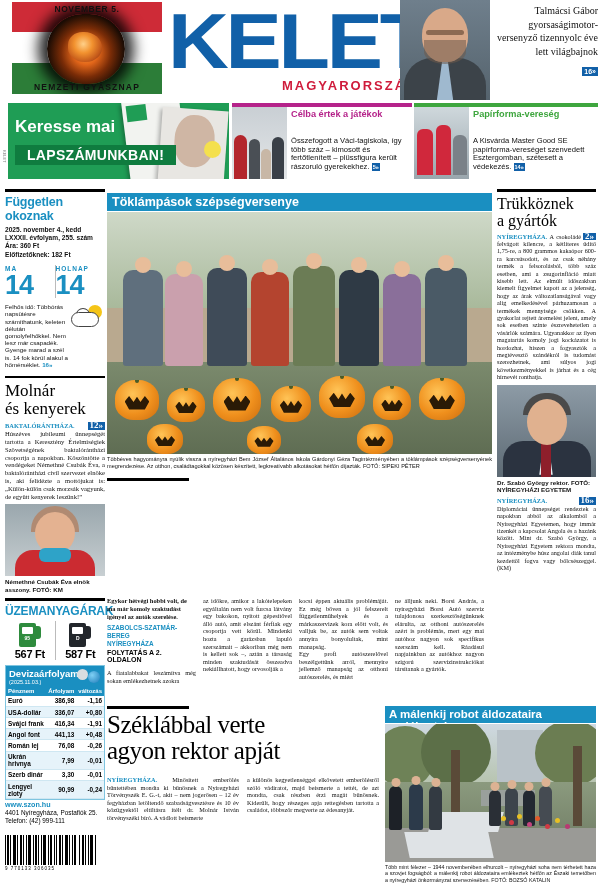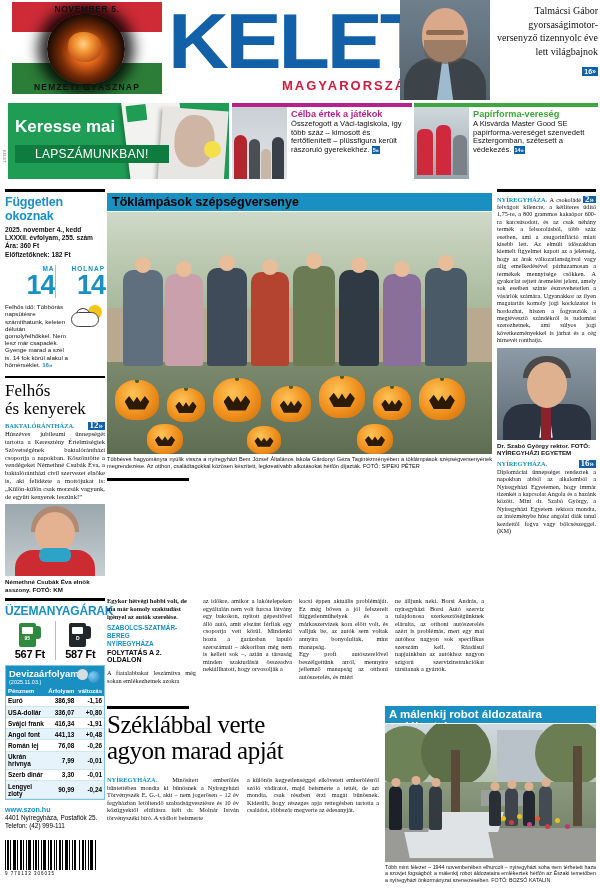--- a/index.html
+++ b/index.html
@@ -57,58 +57,58 @@
            text-align:right; color:#111; }
   .pagenum { display:inline-block; background:#1160a8; color:#fff; font-size:7px; font-weight:bold;
            padding:1px 2px; }
   .toplead .pn { text-align:right; margin-top:2px; }
 
   
   .promo { position:absolute; left:8px; top:103px; width:221px; height:76px;
            background:#1f9d55; overflow:hidden; }
   .promo .km { position:absolute; left:7px; top:14px; color:#fff; font-size:17px; font-weight:bold; }
   .promo .lap { position:absolute; left:7px; top:42px; background:#0f7c3f; color:#fff;
-           font-size:12px; font-weight:normal; padding:2px 20px; letter-spacing:.3px; }
+           font-size:14px; font-weight:bold; padding:2px 12px; letter-spacing:.3px; }
   .promo .mag1 { position:absolute; left:118px; top:-4px; width:58px; height:84px; background:#f2f3f0;
            transform:rotate(-7deg); box-shadow:-2px 2px 4px rgba(0,0,0,.3); }
   .promo .mag1:before{content:""; position:absolute; left:4px; top:4px; width:20px; height:16px; background:#1f9d55;}
   .promo .mag2 { position:absolute; left:152px; top:6px; width:66px; height:78px; background:#e8e6e2;
            transform:rotate(4deg); box-shadow:-2px 2px 4px rgba(0,0,0,.3); overflow:hidden;}
   .promo .mag2:before{content:""; position:absolute; left:14px; top:6px; width:40px; height:52px;
            border-radius:45%; background:#cfb6a4;}
   .promo .dot { position:absolute; left:196px; top:38px; width:17px; height:17px; border-radius:50%; background:#f4e04d;}
 
   .teaser { position:absolute; top:103px; height:76px; overflow:hidden; }
   .t1 { left:232px; width:180px; }
   .t2 { left:414px; width:184px; }
   .tTopbar { height:4px; }
   .t1 .tTopbar { background:#b5238a; }
   .t2 .tTopbar { background:#3ea63e; }
   .tRow { display:flex; height:72px; }
   .tImg { width:55px; height:72px; overflow:hidden; position:relative; }
   .tTxt { flex:1; padding:2px 2px 0 4px; }
-  .tHead { font-size:9.2px; font-weight:bold; line-height:10px; margin-bottom:1px; }
+  .tHead { font-size:9.2px; font-weight:bold; line-height:10px; margin-bottom:18px; }
   .t1 .tHead { color:#b5238a; }
   .t2 .tHead { color:#3ea63e; }
   .tBody { font-size:7.6px; line-height:8.6px; color:#111; }
   .pn-s { display:inline-block; background:#1160a8; color:#fff; font-size:5.5px; font-weight:bold; padding:0 1px;}
 
   .img-ppl { background:linear-gradient(#c9cfd4,#e3e6e8); position:absolute; inset:0; }
   .img-ppl .p { position:absolute; bottom:0; border-radius:8px 8px 0 0; }
   .img-hb { position:absolute; inset:0; background:linear-gradient(#cfd8dc,#9aa6ad); }
   .img-hb .pl { position:absolute; bottom:4px; border-radius:6px 6px 0 0; background:#d0283c; }
 
   
   .lcol { position:absolute; left:5px; top:186px; width:100px; }
   .rule-thick { height:2.5px; background:#000; margin:3px 0; }
   .fuggetlen { color:#1a8fc1; font-size:12.5px; font-weight:bold; letter-spacing:-.2px; margin-top:2px;}
   .impr { font-size:6.6px; font-weight:bold; line-height:8.4px; margin-top:3px; color:#111; }
 
   .wbox { display:flex; margin-top:6px; }
-  .wcell { flex:1; text-align:right; }
+  .wcell { flex:1; text-align:left; }
   .wcell.div { border-left:1px solid #bbb; }
   .wlab { color:#1a8fc1; font-size:6.5px; font-weight:bold; letter-spacing:1px; }
   .wtemp { color:#1a8fc1; font-size:27px; font-weight:bold; line-height:26px; letter-spacing:-1px;}
   .wtext { position:relative; font-size:6.2px; line-height:7.2px; margin-top:5px; width:66px; color:#111;}
   .wicon { position:absolute; right:-32px; top:2px; width:32px; height:26px; }
   .wicon .sun { position:absolute; right:1px; top:0; width:14px; height:14px; border-radius:50%; background:#f5c518;}
   .wicon .cl { position:absolute; left:0; top:7px; width:28px; height:15px; background:#fff;
                border:1.4px solid #444; border-radius:9px; }
   .wicon .cl2{ position:absolute; left:5px; top:3px; width:14px; height:13px; background:#fff;
                border:1.4px solid #444; border-radius:50%; }
@@ -143,30 +143,30 @@
   .fxhead .d { font-size:5.5px; }
   .fxhead .c1{ position:absolute; right:16px; top:3px; width:11px; height:11px; border-radius:50%; background:#d9dde0;}
   .fxhead .c2{ position:absolute; right:4px; top:5px; width:12px; height:12px; border-radius:50%;
                background:radial-gradient(circle at 35% 35%,#7fd0f5,#1c7ab8);}
   table.fx { width:100%; border-collapse:collapse; }
   table.fx th { background:#1a8fc1; color:#fff; font-size:6px; padding:1.5px 2px; text-align:left; }
   table.fx th.r, table.fx td.r { text-align:right; }
   table.fx td { font-size:6.4px; font-weight:bold; padding:1.6px 2px; border-bottom:1px solid #cfe7f2; }
   table.fx tr:nth-child(even) td { background:#e6f3fa; }
 
-  .contact { margin-top:5px; }
+  .contact { }
   .contact .url { color:#1a8fc1; font-size:7.2px; font-weight:bold; }
   .contact .addr{ font-size:6.4px; line-height:8px; }
   .barcode { margin-top:4px; height:36px; display:flex; align-items:flex-end; gap:0; }
   .barcode i { display:block; background:#000; height:30px; }
   .bctext { font-size:4.5px; letter-spacing:1px; margin-top:1px; }
 
   
   .mainhead { position:absolute; left:107px; top:193px; width:385px; height:18px;
-              background:#1a8fc1; color:#000000; font-size:12.5px; font-weight:bold; padding:2px 5px; }
+              background:#1a8fc1; color:#ffffff; font-size:12.5px; font-weight:bold; padding:2px 5px; }
   .mainphoto { position:absolute; left:107px; top:212px; width:385px; height:242px; overflow:hidden;
               background:linear-gradient(#b8c4b0,#7e8c78); }
   .mp-sky { position:absolute; left:0; top:0; width:385px; height:120px;
               background:linear-gradient(#cfd9c8,#9fb190); }
   .mp-wall{ position:absolute; left:0; top:96px; width:385px; height:60px; background:#b9a98f; }
   .mp-ground{position:absolute; left:0; top:150px; width:385px; height:92px;
               background:linear-gradient(#7b8a6d,#5f6d53); }
   .kid { position:absolute; border-radius:10px 10px 3px 3px; }
   .kid .h { position:absolute; left:50%; top:-13px; transform:translateX(-50%);
               width:16px; height:16px; border-radius:50%; background:#e8bd9a; }
@@ -330,21 +330,21 @@
       <span style="color:#1a8fc1;font-weight:bold;">16»</span>
       <span class="wicon">
         <span class="sun"></span>
           <span class="cl2"></span>
           <span class="cl"></span>
       </span>
     </div>
 
     <div class="rule-thick" style="margin-top:8px;"></div>
     <div class="morz-h">
-      <div>Felhős</div>
+      <div>Molnár</div>
       <div>és kenyerek</div>
     </div>
     <div class="lbody just" style="margin-top:4px;">
       <span class="pn-big">12»</span>
       <span class="kick">BAKTALÓRÁNTHÁZA.</span>
       <span>Húszéves jubileumi ünnepségét tartotta a Keresztény Értelmiségiek Szövetségének baktalórántházi csoportja a napokban. Köszöntötte a vendégeket Némethné Csubák Éva, a baktalórántházi civil szervezet elnöke is, aki felidézte a mottójukat is: „Külön-külön csak morzsák vagyunk, de együtt kenyerek leszünk!”</span>
     </div>
     <div class="portrait">
       <div class="hair"></div>
         <div class="face"></div>
@@ -543,20 +543,24 @@
       <div class="mbody" style="margin-top:6px;">A fiatalabbakat leszámítva még sokan emlékezhetnek azokra</div>
     </div>
     <div class="c4 mbody">az időkre, amikor a lakótelepeken egyáltalán nem volt furcsa látvány egy bakokon, nyitott gépesítővel álló autó, amit elszánt férfiak egy csoportja vett körül. Mindenki hozta a garázsban lapuló szerszámait – akkoriban még nem is kellett sok –, aztán a társaság minden szaktudását összeadva nekiállhatott, hogy orvosolják a</div>
     <div class="c4 mbody" style="white-space:pre-line;">kocsi éppen aktuális problémáját. Ez még bőven a jól felszerelt függetlenműhelyek és a márkaszervizek kora előtt volt, és valljuk be, az autók sem voltak annyira bonyolultak, mint manapság.
 Egy profi autószerelővel beszélgettünk arról, mennyire jellemző manapság az otthoni autószerelés, és miért</div>
     <div class="c4 mbody">ne álljunk neki. Borsi András, a nyíregyházi Borsi Autó szerviz tulajdonosa szerkesztőségünknek elárulta, az otthoni autószerelés azért is problémás, mert egy mai autóhoz nagyon sok specifikus szerszám kell. Ráadásul napjainkban az autókhoz nagyon szigorú szervizinstrukciókat társítanak a gyártók.</div>
   </div>
 
   <div class="rcol">
     <div class="rule-thick"></div>
+    <div class="rhead">
+      <div>Trükköznek</div>
+      <div>a gyártók</div>
+    </div>
     <div class="rbody" style="margin-top:4px;">
       <span class="pn-big">2»</span>
       <span class="kick">NYÍREGYHÁZA.</span>
       <span>A csokoládé felvágott kilencre, a kétliteres üdítő 1,75-re, a 800 grammos kakaópor 600-ra karcsúsodott, és az csak néhány termék a felsorolásból, több száz esetben, ami a zsugorinfláció miatt kisebb lett. Az elmúlt időszakban kiemelt figyelmet kapott az a jelenség, hogy az árak változatlanságával vagy alig emelkedésével párhuzamosan a termékek mennyisége csökken. A gyakorlat rejtett áremelést jelent, amely sok esetben szinte észrevehetetlen a vásárlók számára. Ugyanakkor az ilyen magatartás komoly jogi kockázatot is hordozhat, hiszen a fogyasztók a megtévesztő szándékról is tudomást szerezhetnek, ami súlyos jogi következményekkel is járhat és a cég hírnevét ronthatja.</span>
     </div>
 
     <div class="rportrait">
       <div class="suit"></div>
         <div class="shirt"></div>
         <div class="tie"></div>
@@ -568,21 +572,21 @@
     <div class="rbody" style="margin-top:4px;">
       <span class="pn-big">16»</span>
       <span class="kick">NYÍREGYHÁZA.</span>
       <span>Diplomáciai ünnepséget rendeztek a napokban abból az alkalomból a Nyíregyházi Egyetemen, hogy immár tizenkét a kapcsolat Angola és a hazánk között. Mint dr. Szabó György, a Nyíregyházi Egyetem rektora mondta, az intézménybe húsz angolai diák tanul kezdettől fogva vagy bölcsészeggel. (KM)</span>
     </div>
   </div>
 
   <div class="bheadrule"></div>
   <div class="bhead">
     <div>Széklábbal verte</div>
-    <div>agyon marad apját</div>
+    <div>agyon rektor apját</div>
   </div>
   <div class="bcols">
     <div class="bc mbody">
       <span class="kick">NYÍREGYHÁZA.</span>
       <span>Minősített emberölés bűntettében mondta ki bűnösnek a Nyíregyházi Törvényszék E. G.-t, akit – nem jogerősen – 12 év fegyházban letöltendő szabadságvesztésre és 10 év közügyektől eltiltásra ítélt dr. Molnár István törvényszéki bíró. A vádlott beismerte</span>
     </div>
     <div class="bc mbody">a különös kegyetlenséggel elkövetett emberölésről szóló vádiratot, majd beismerte a tettét, de azt mondta, csak részben érzi magát bűnösnek. Kiderült, hogy részeges apja rettegésben tartotta a családot, többször megverte az édesanyját.</div>
   </div>
 
   <div class="brhead">A málenkij robot áldozataira emlékeztek</div>

